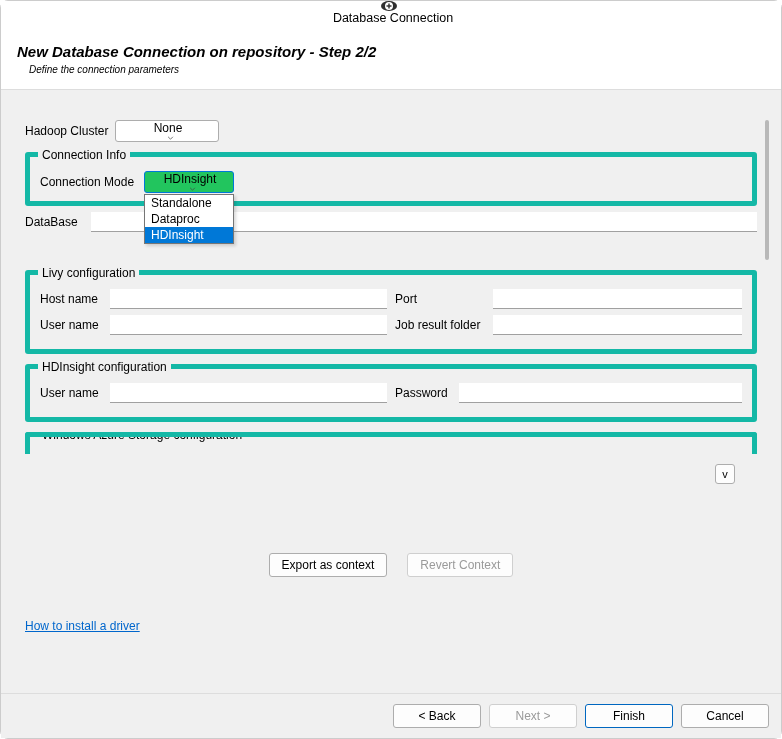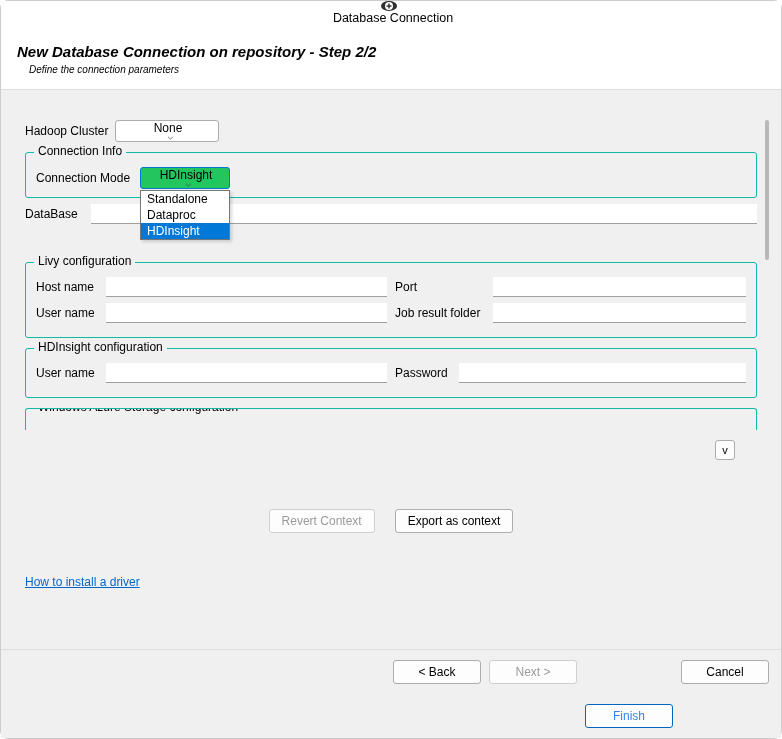--- a/index.html
+++ b/index.html
@@ -111,21 +111,21 @@
   .dropdown-list .opt {
     padding: 1px 6px;
     font-size: 12px;
     white-space: nowrap;
   }
   .dropdown-list .opt.selected {
     background: #0078d7;
     color: #fff;
   }
   .group {
-    border: 1px solid #14b8a6;
+    border: 5px solid #14b8a6;
     border-radius: 3px;
     margin: 10px 0 6px 0;
     padding: 14px 10px 8px 10px;
     position: relative;
     background: #f0f0f0;
   }
   .group-title {
     position: absolute;
     top: -9px; left: 8px;
     background: #f0f0f0;
@@ -186,22 +186,21 @@
     font-size: 12px;
     padding: 0 12px;
     display: flex; align-items: center; justify-content: center;
   }
   .btn.disabled {
     color: #9a9a9a;
     border-color: #cfcfcf;
   }
   .btn.primary {
     border-color: #0067c0;
-    color: #3b82f6;
-    margin-top: 44px;
+    color: #000000;
   }
   .link {
     color: #0066cc;
     text-decoration: underline;
     font-size: 12px;
     margin-top: 18px;
   }
   .footer {
     border-top: 1px solid #ddd;
     background: #f0f0f0;
@@ -334,22 +333,22 @@
       <div class="group cut">
         <div class="group-title">Windows Azure Storage configuration</div>
       </div>
 
       <div class="sfx">
         <div class="sfx-btn">v</div>
       </div>
     </div>
 
     <div class="mid-buttons">
+      <div class="btn">Export as context</div>
       <div class="btn disabled">Revert Context</div>
-      <div class="btn">Export as context</div>
     </div>
 
     <a class="link" href="#">How to install a driver</a>
     <div style="height:50px"></div>
   </div>
 
   <div class="footer">
     <div class="btn">&lt; Back</div>
     <div class="btn disabled">Next &gt;</div>
     <div class="btn primary">Finish</div>

